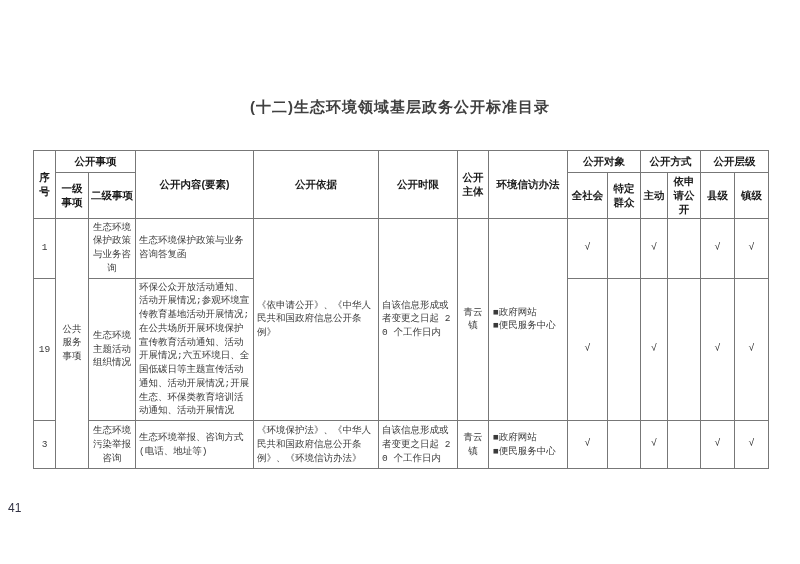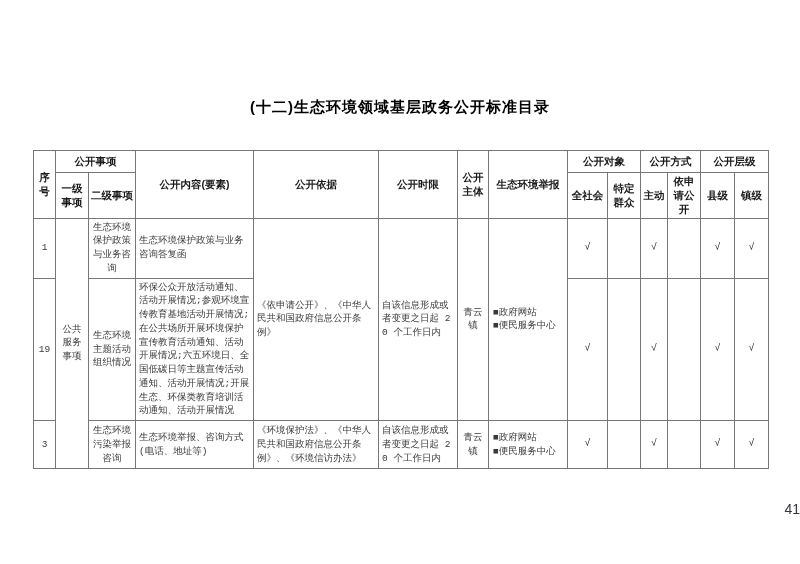--- a/index.html
+++ b/index.html
@@ -7,21 +7,21 @@
   body { font-family: "Liberation Sans", "DejaVu Sans", sans-serif; position: relative; }
 
   .doc-page { position: absolute; inset: 0; background: #ffffff; }
 
   .doc-title {
     position: absolute;
     top: 98px; left: 0; right: 0;
     text-align: center;
     font-size: 15px;
     font-weight: bold;
-    color: #000000;
+    color: #404040;
     letter-spacing: 1px;
   }
 
   table.catalog-table {
     position: absolute;
     left: 33px; top: 150px;
     width: 735px;
     border-collapse: collapse;
     table-layout: fixed;
   }
@@ -54,22 +54,22 @@
   tr.data-row-2 { height: 105px; }
   tr.data-row-3 { height: 48px; }
 
   td.txt-left { text-align: left; }
   td.channels-cell { text-align: left; padding-left: 4px; border-radius: 25px; }
   td.check-cell { font-size: 10px; color: #222222; }
 
   .page-number {
     position: absolute;
     top: 501px; left: 8px; right: 0;
-    text-align: right;
-    font-size: 14px;
+    text-align: left;
+    font-size: 12px;
     color: #333344;
   }
 </style>
 </head>
 <body>
 
 <div class="doc-page">
 
   <div class="doc-title">(十二)生态环境领域基层政务公开标准目录</div>
 
@@ -91,21 +91,21 @@
         <col style="width:34px">
     </colgroup>
     <thead>
       <tr class="head-row-1">
         <th rowspan="2">序号</th>
         <th colspan="2">公开事项</th>
         <th rowspan="2">公开内容(要素)</th>
         <th rowspan="2">公开依据</th>
         <th rowspan="2">公开时限</th>
         <th rowspan="2">公开主体</th>
-        <th rowspan="2">生态环境举报</th>
+        <th rowspan="2">环境信访办法</th>
         <th colspan="2">公开对象</th>
         <th colspan="2">公开方式</th>
         <th colspan="2">公开层级</th>
       </tr>
       <tr class="head-row-2">
         <th>一级事项</th>
         <th>二级事项</th>
         <th>全社会</th>
         <th>特定群众</th>
         <th>主动</th>

